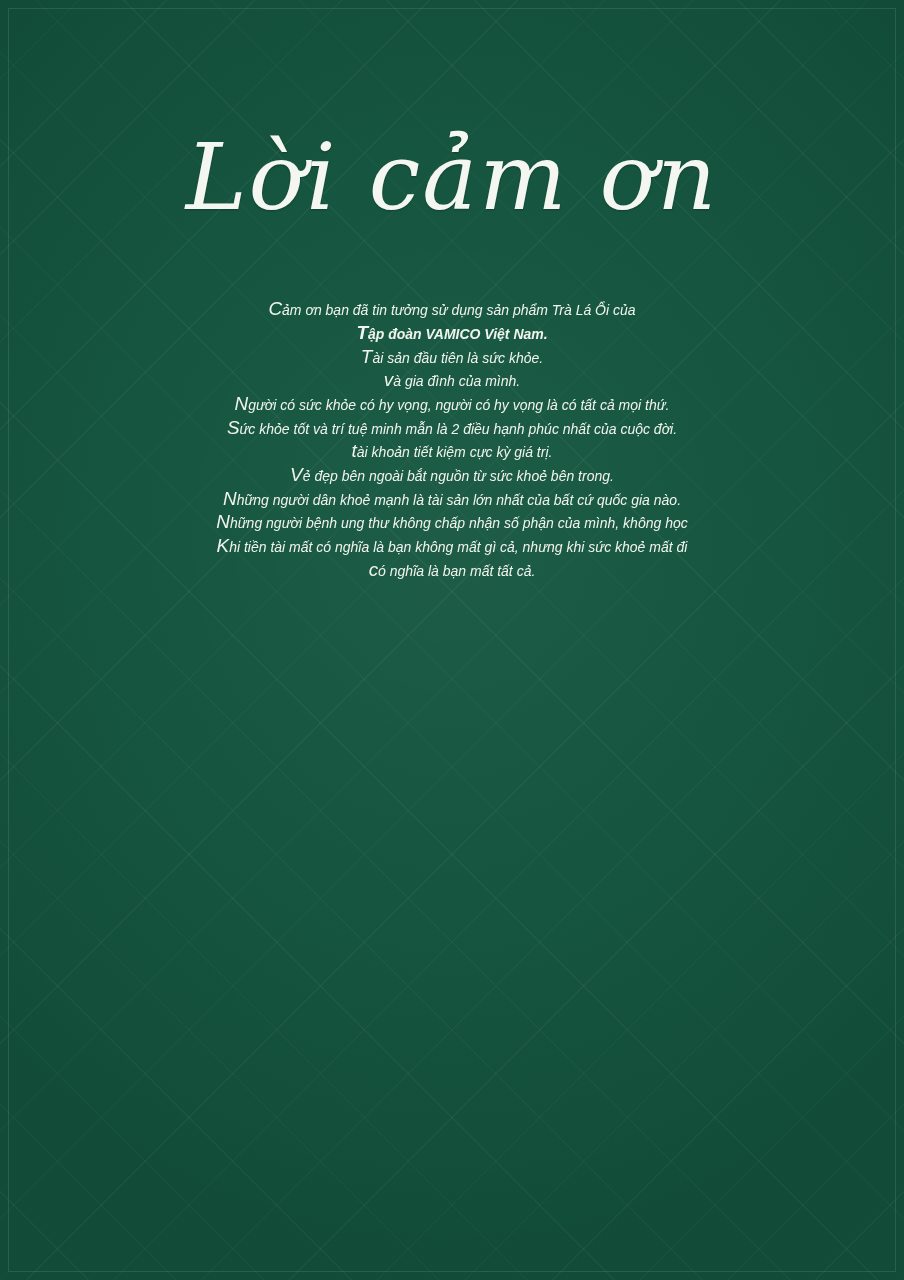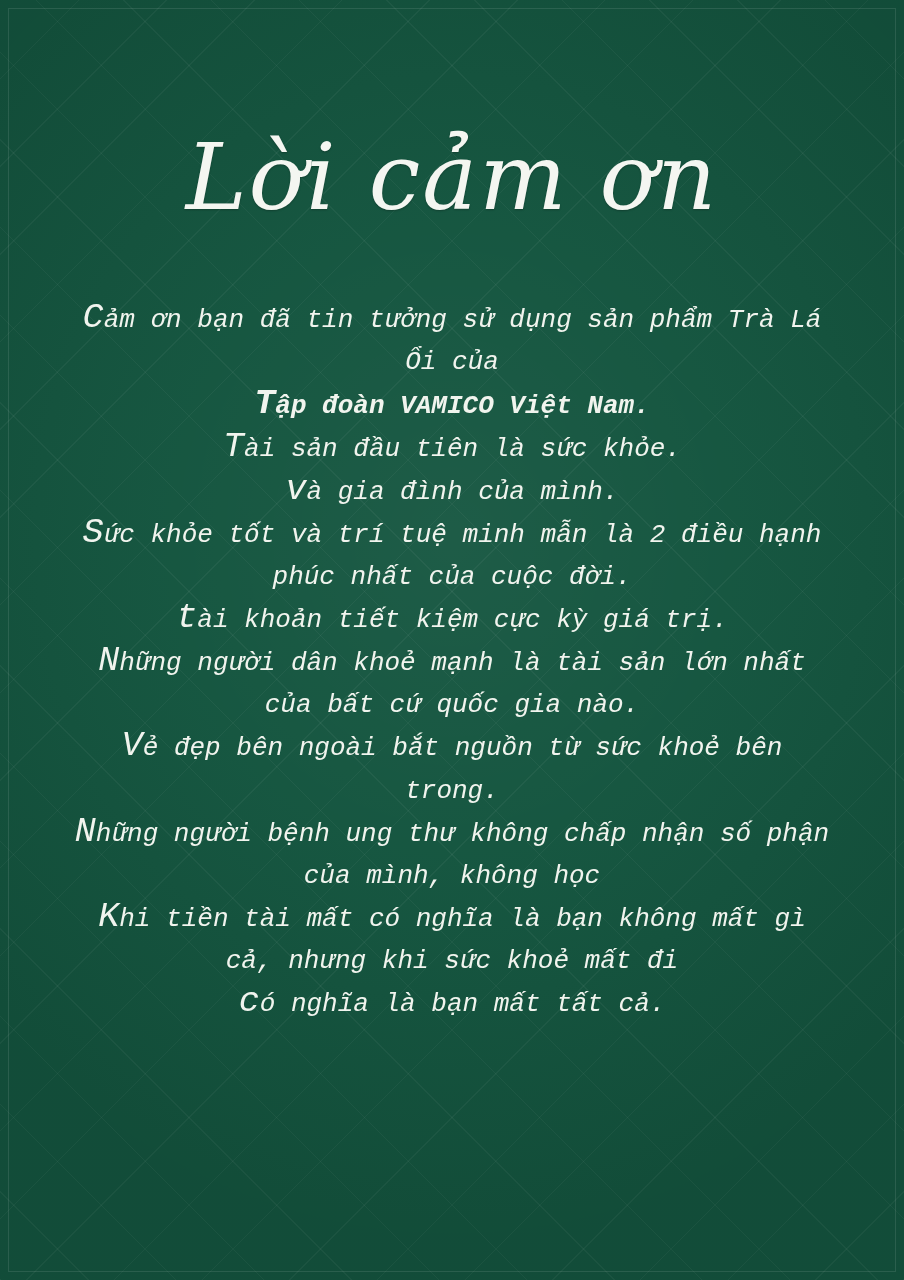--- a/index.html
+++ b/index.html
@@ -82,23 +82,23 @@
     letter-spacing: 2px;
     text-shadow: 0 1px 2px rgba(0,0,0,0.25);
   }
 
   .body-block {
     margin: 0 auto;
     padding-top: 72px;
     width: 760px;
     text-align: center;
     color: #f1f4ee;
-    font-family: Liberation Mono, monospace;
+    font-family: Liberation Sans, sans-serif;
     font-style: italic;
-    font-size: 26px;
+    font-size: 14px;
     line-height: 1.62;
   }
 
   .body-block p {
     margin: 0 0 1px 0;
   }
 
   .body-block p.bold {
     font-weight: bold;
   }
@@ -117,22 +117,23 @@
   <div class="border-frame"></div>
 
   <div class="content">
     <h1 class="title">Lời cảm ơn</h1>
 
     <div class="body-block">
       <p><span class="dropcap">C</span>ảm ơn bạn đã tin tưởng sử dụng sản phẩm Trà Lá Ổi của</p>
       <p class="bold"><span class="dropcap">T</span>ập đoàn VAMICO Việt Nam.</p>
       <p><span class="dropcap">T</span>ài sản đầu tiên là sức khỏe.</p>
       <p><span class="dropcap">v</span>à gia đình của mình.</p>
+      <p><span class="dropcap">N</span>gười có sức khỏe có hy vọng, người có hy vọng là có tất cả mọi thứ.</p>
       <p><span class="dropcap">S</span>ức khỏe tốt và trí tuệ minh mẫn là 2 điều hạnh phúc nhất của cuộc đời.</p>
       <p><span class="dropcap">t</span>ài khoản tiết kiệm cực kỳ giá trị.</p>
+      <p><span class="dropcap">V</span>ẻ đẹp bên ngoài bắt nguồn từ sức khoẻ bên trong.</p>
       <p><span class="dropcap">N</span>hững người dân khoẻ mạnh là tài sản lớn nhất của bất cứ quốc gia nào.</p>
-      <p><span class="dropcap">V</span>ẻ đẹp bên ngoài bắt nguồn từ sức khoẻ bên trong.</p>
       <p><span class="dropcap">N</span>hững người bệnh ung thư không chấp nhận số phận của mình, không học</p>
       <p><span class="dropcap">K</span>hi tiền tài mất có nghĩa là bạn không mất gì cả, nhưng khi sức khoẻ mất đi</p>
       <p><span class="dropcap">c</span>ó nghĩa là bạn mất tất cả.</p>
     </div>
   </div>
 </div>
 
 </body></html>

